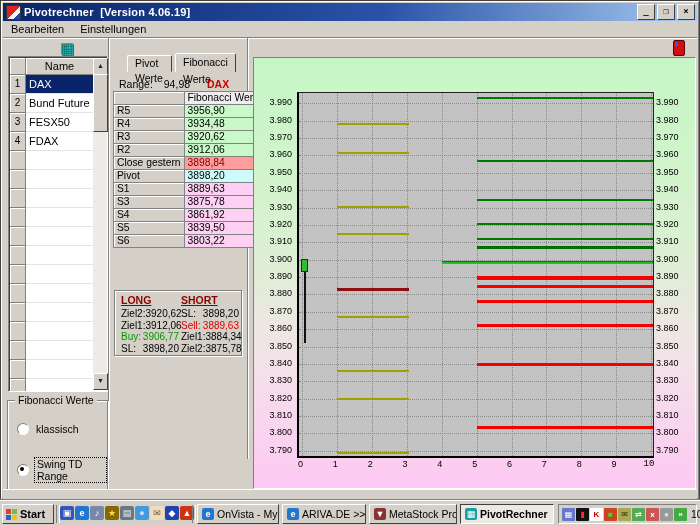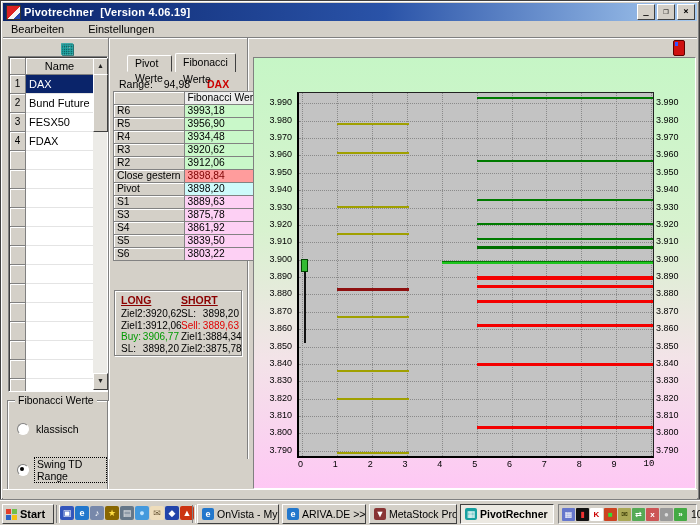--- a/index.html
+++ b/index.html
@@ -13,21 +13,21 @@
     box-shadow:inset 1px 1px 0 #fff, inset -1px -1px 0 #808080;background:#d4d0c8}
   #titlebar{position:absolute;left:2px;right:2px;top:2px;height:18px;
     background:linear-gradient(90deg,#0a246a 0%,#2a53a8 55%,#a6caf0 100%);
     display:flex;align-items:center;padding:0 2px;color:#fff;font-weight:bold}
   #title-icon{width:13px;height:13px;margin:0 3px 0 1px;background:#c0c0c0;border:1px solid #333;
     background:linear-gradient(135deg,#dd2222 0 50%,#f5f5f5 50% 75%,#2244aa 75%);}
   #title-text{flex:1;font-size:11px;letter-spacing:.2px;white-space:pre}
   .winbtn{width:16px;height:14px;margin-left:2px;background:#d4d0c8;color:#000;
     border:1px solid;border-color:#fff #404040 #404040 #fff;
     font-size:9px;font-weight:bold;line-height:12px;text-align:center;font-family:"DejaVu Sans Mono",monospace}
-  #menubar{position:absolute;left:3px;top:21px;height:15px;display:flex;gap:10px}
+  #menubar{position:absolute;left:3px;top:21px;height:15px;display:flex;gap:2px}
   .menu-item{padding:1px 7px 0 7px}
   
   #toolbar-line{position:absolute;left:2px;right:2px;top:36px;height:0;
     border-top:1px solid #808080;border-bottom:1px solid #fff}
   #calc-button{position:absolute;left:56px;top:38px;width:20px;height:18px;text-align:center;
     line-height:17px;font-size:15px;color:#17a0a0;text-shadow:1px 1px 0 #065f5f}
   #power-button{position:absolute;left:672px;top:39px;width:10px;height:14px;background:#cf1010;
     border:1px solid #5c0000;border-radius:2px}
   #power-button:before{content:"";position:absolute;left:1px;top:1px;width:3px;height:4px;background:#3355ff}
   
@@ -259,24 +259,20 @@
   </div>
 
   <table id="fibtable">
     <thead>
       <tr>
         <th class="corner"></th>
         <th>Fibonacci Werte</th>
       </tr>
     </thead>
     <tbody id="fibtable-body">
-        <tr>
-          <td class="fib-label">R6</td>
-          <td class="fib-value band-r">3993,18</td>
-        </tr>
         <tr>
           <td class="fib-label">R5</td>
           <td class="fib-value band-r">3956,90</td>
         </tr>
         <tr>
           <td class="fib-label">R4</td>
           <td class="fib-value band-r">3934,48</td>
         </tr>
         <tr>
           <td class="fib-label">R3</td>

